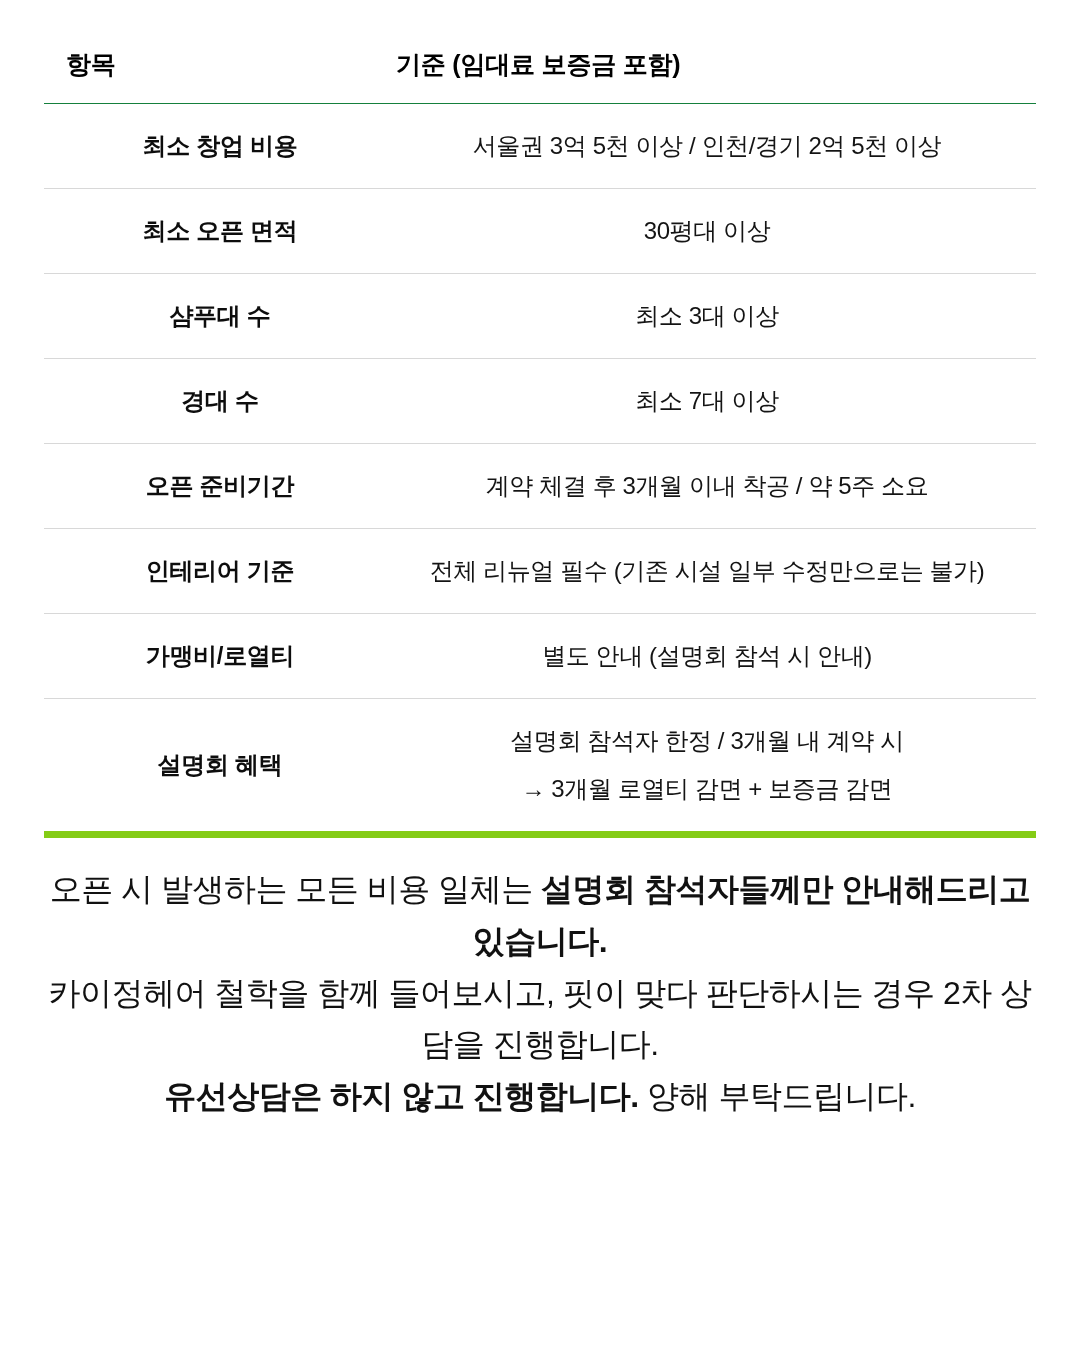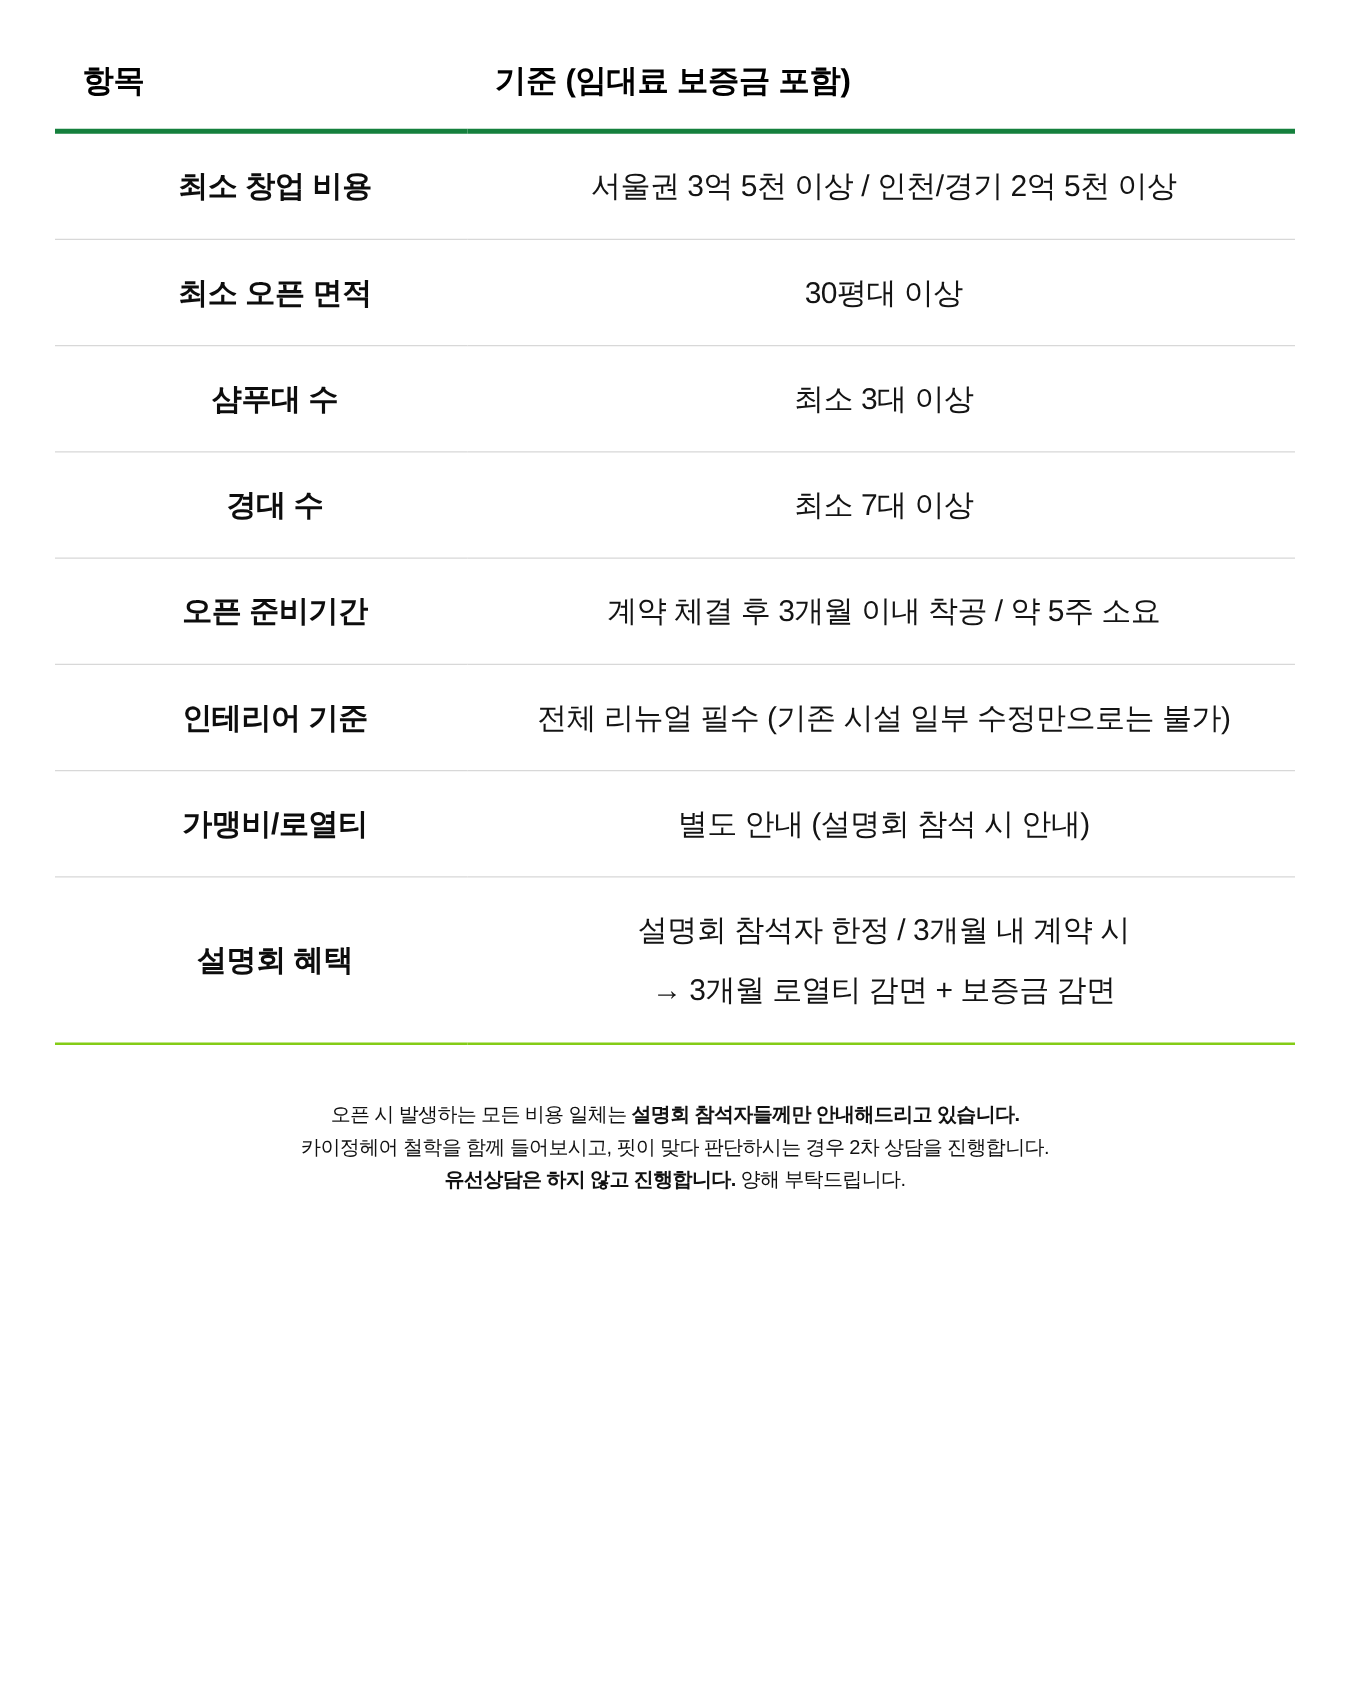--- a/index.html
+++ b/index.html
@@ -36,29 +36,29 @@
     text-align: left;
     font-size: 25px;
     font-weight: bold;
     color: #000000;
     padding: 12px 0 22px 22px;
     vertical-align: middle;
     letter-spacing: -0.2px;
   }
 
   .spec-table thead tr {
-    border-bottom: 4px solid #15803d;
+    border-bottom: 1px solid #15803d;
   }
 
   .spec-table tbody tr {
     border-bottom: 1px solid #d8d8d8;
   }
 
   .spec-table tbody tr:last-child {
-    border-bottom: 2px solid #84cc16;
+    border-bottom: 7px solid #84cc16;
   }
 
   .spec-table td {
     vertical-align: middle;
     padding: 26px 0 26px 22px;
     text-align: center;
   }
 
   td.cell-label {
     font-size: 24px;
@@ -77,23 +77,23 @@
   }
 
   td.cell-value .line {
     display: block;
   }
   td.cell-value .line + .line {
     margin-top: 16px;
   }
 
   .footer {
-    margin-top: 44px;
+    margin-top: 26px;
     text-align: center;
-    font-size: 16px;
+    font-size: 32px;
     line-height: 1.62;
     color: #111111;
     letter-spacing: -0.5px;
   }
   .footer .fline {
     display: block;
   }
   .footer .strong {
     font-weight: bold;
   }

